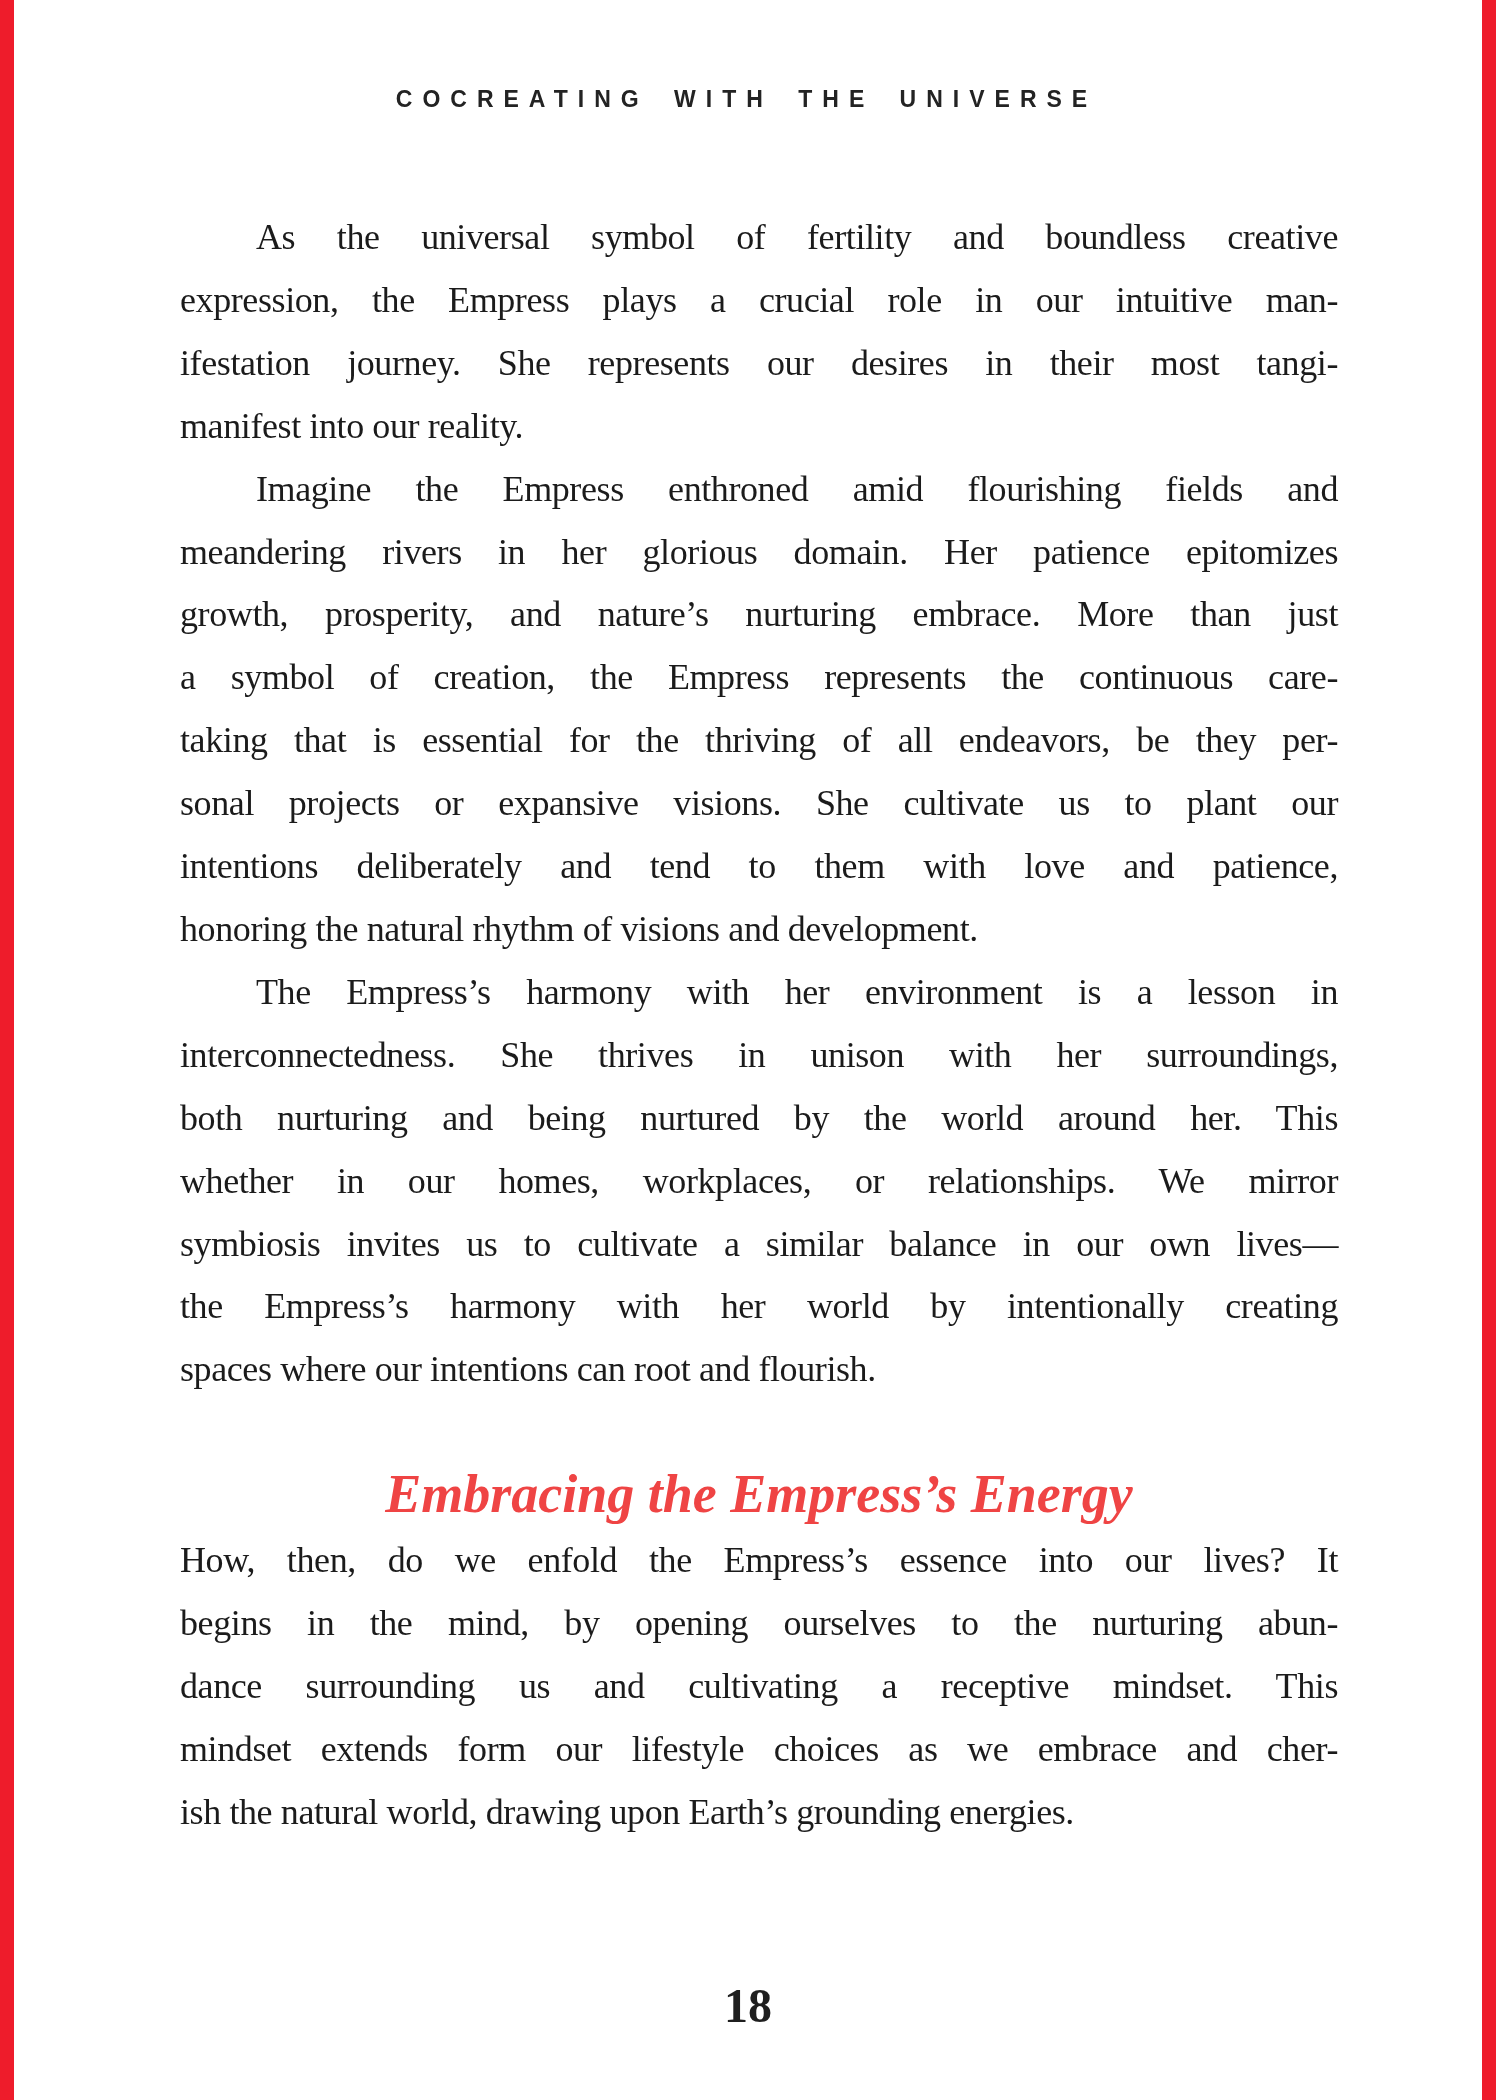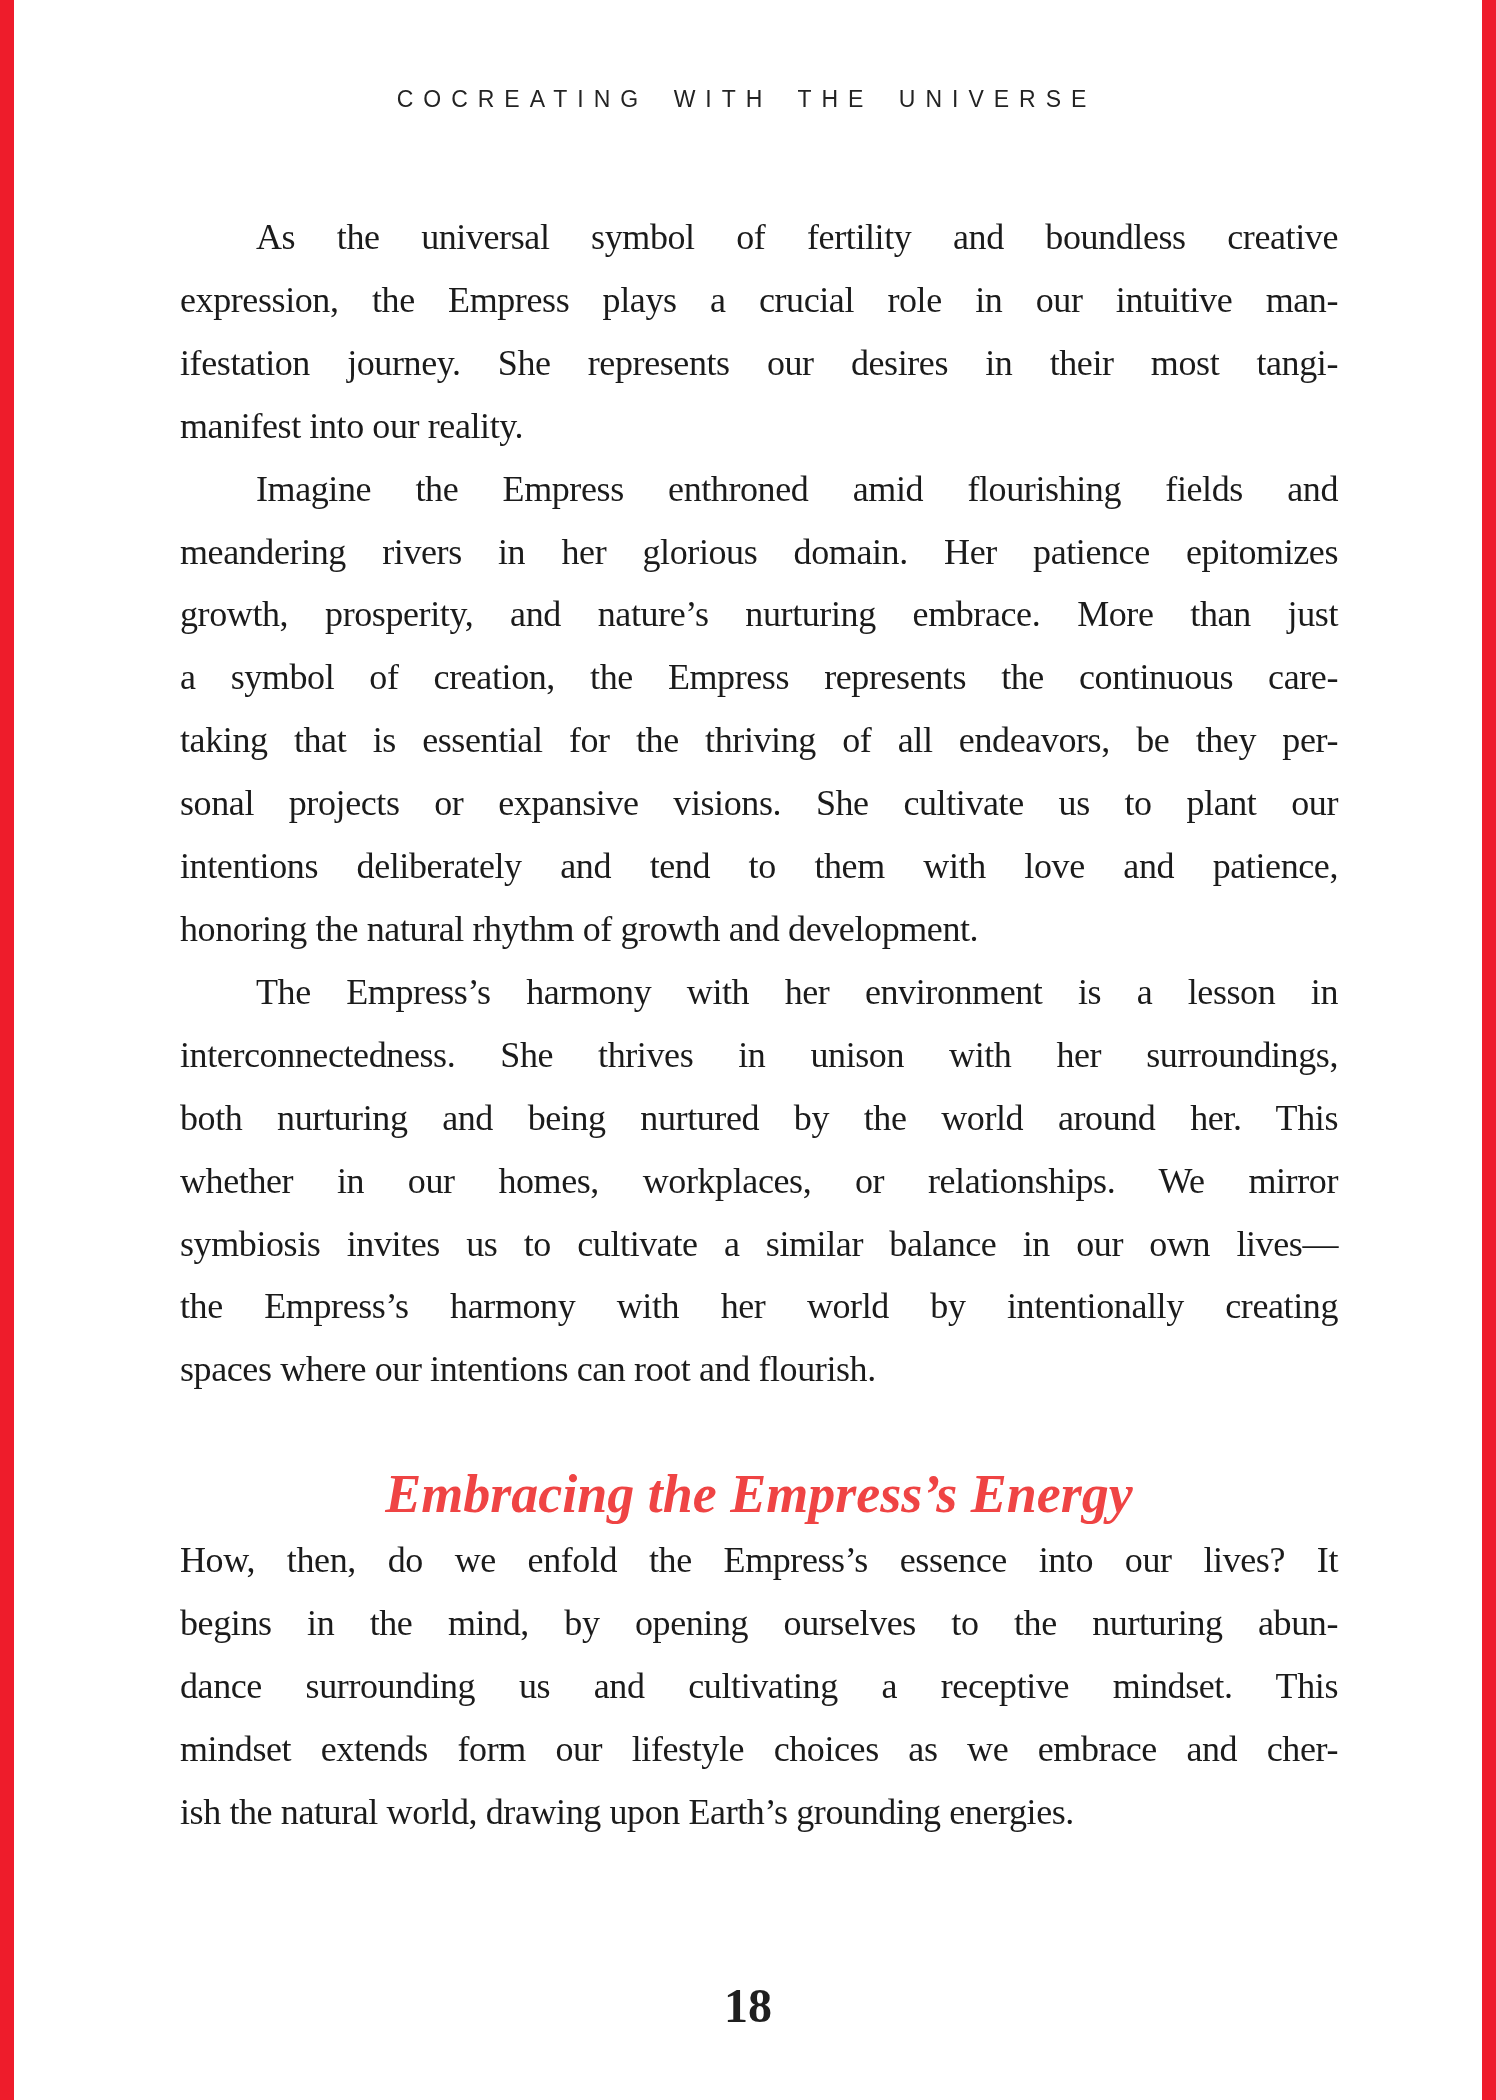--- a/index.html
+++ b/index.html
@@ -23,21 +23,21 @@
   }
   .edge-left  { left: 0; }
   .edge-right { right: 0; }
   .running-header {
     position: absolute;
     top: 86px;
     left: 0;
     right: 13px;
     text-align: center;
     font-family: "Liberation Sans", sans-serif;
-    font-weight: 400;
+    font-weight: 700;
     font-size: 23px;
     letter-spacing: 10px;
     word-spacing: 9px;
     text-indent: 10px; 
     color: #232323;
     white-space: nowrap;
   }
   .body-text {
     position: absolute;
     left: 180px;
@@ -99,21 +99,21 @@
         <div class="line">manifest into our reality.</div>
       </div>
     <div class="para">
         <div class="line just indent">Imagine the Empress enthroned amid flourishing fields and</div>
         <div class="line just">meandering rivers in her glorious domain. Her patience epitomizes</div>
         <div class="line just">growth, prosperity, and nature’s nurturing embrace. More than just</div>
         <div class="line just">a symbol of creation, the Empress represents the continuous care-</div>
         <div class="line just">taking that is essential for the thriving of all endeavors, be they per-</div>
         <div class="line just">sonal projects or expansive visions. She cultivate us to plant our</div>
         <div class="line just">intentions deliberately and tend to them with love and patience,</div>
-        <div class="line">honoring the natural rhythm of growth and development.</div>
+        <div class="line">honoring the natural rhythm of visions and development.</div>
       </div>
     <div class="para">
         <div class="line just indent">The Empress’s harmony with her environment is a lesson in</div>
         <div class="line just">interconnectedness. She thrives in unison with her surroundings,</div>
         <div class="line just">both nurturing and being nurtured by the world around her. This</div>
         <div class="line just">whether in our homes, workplaces, or relationships. We mirror</div>
         <div class="line just">symbiosis invites us to cultivate a similar balance in our own lives—</div>
         <div class="line just">the Empress’s harmony with her world by intentionally creating</div>
         <div class="line">spaces where our intentions can root and flourish.</div>
       </div>

